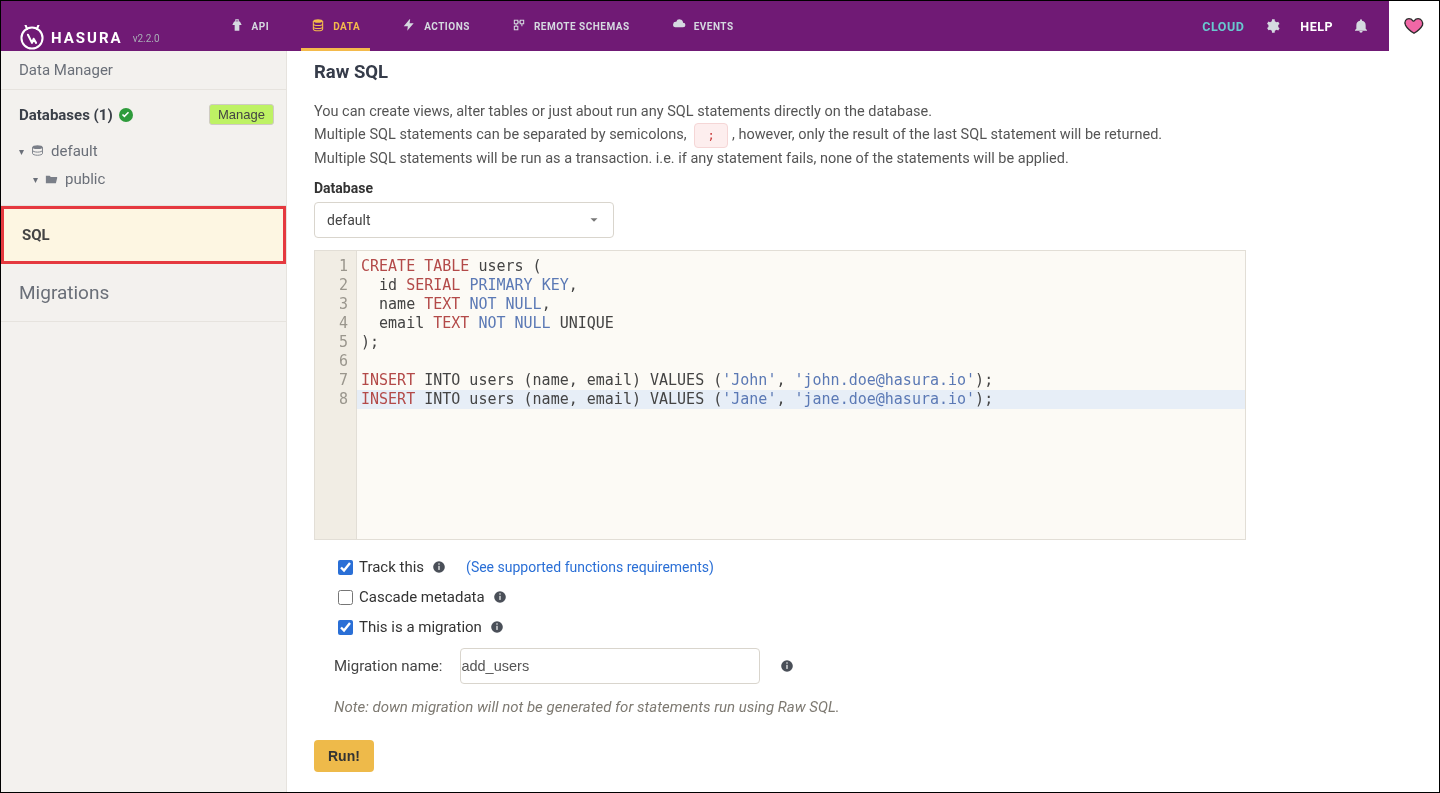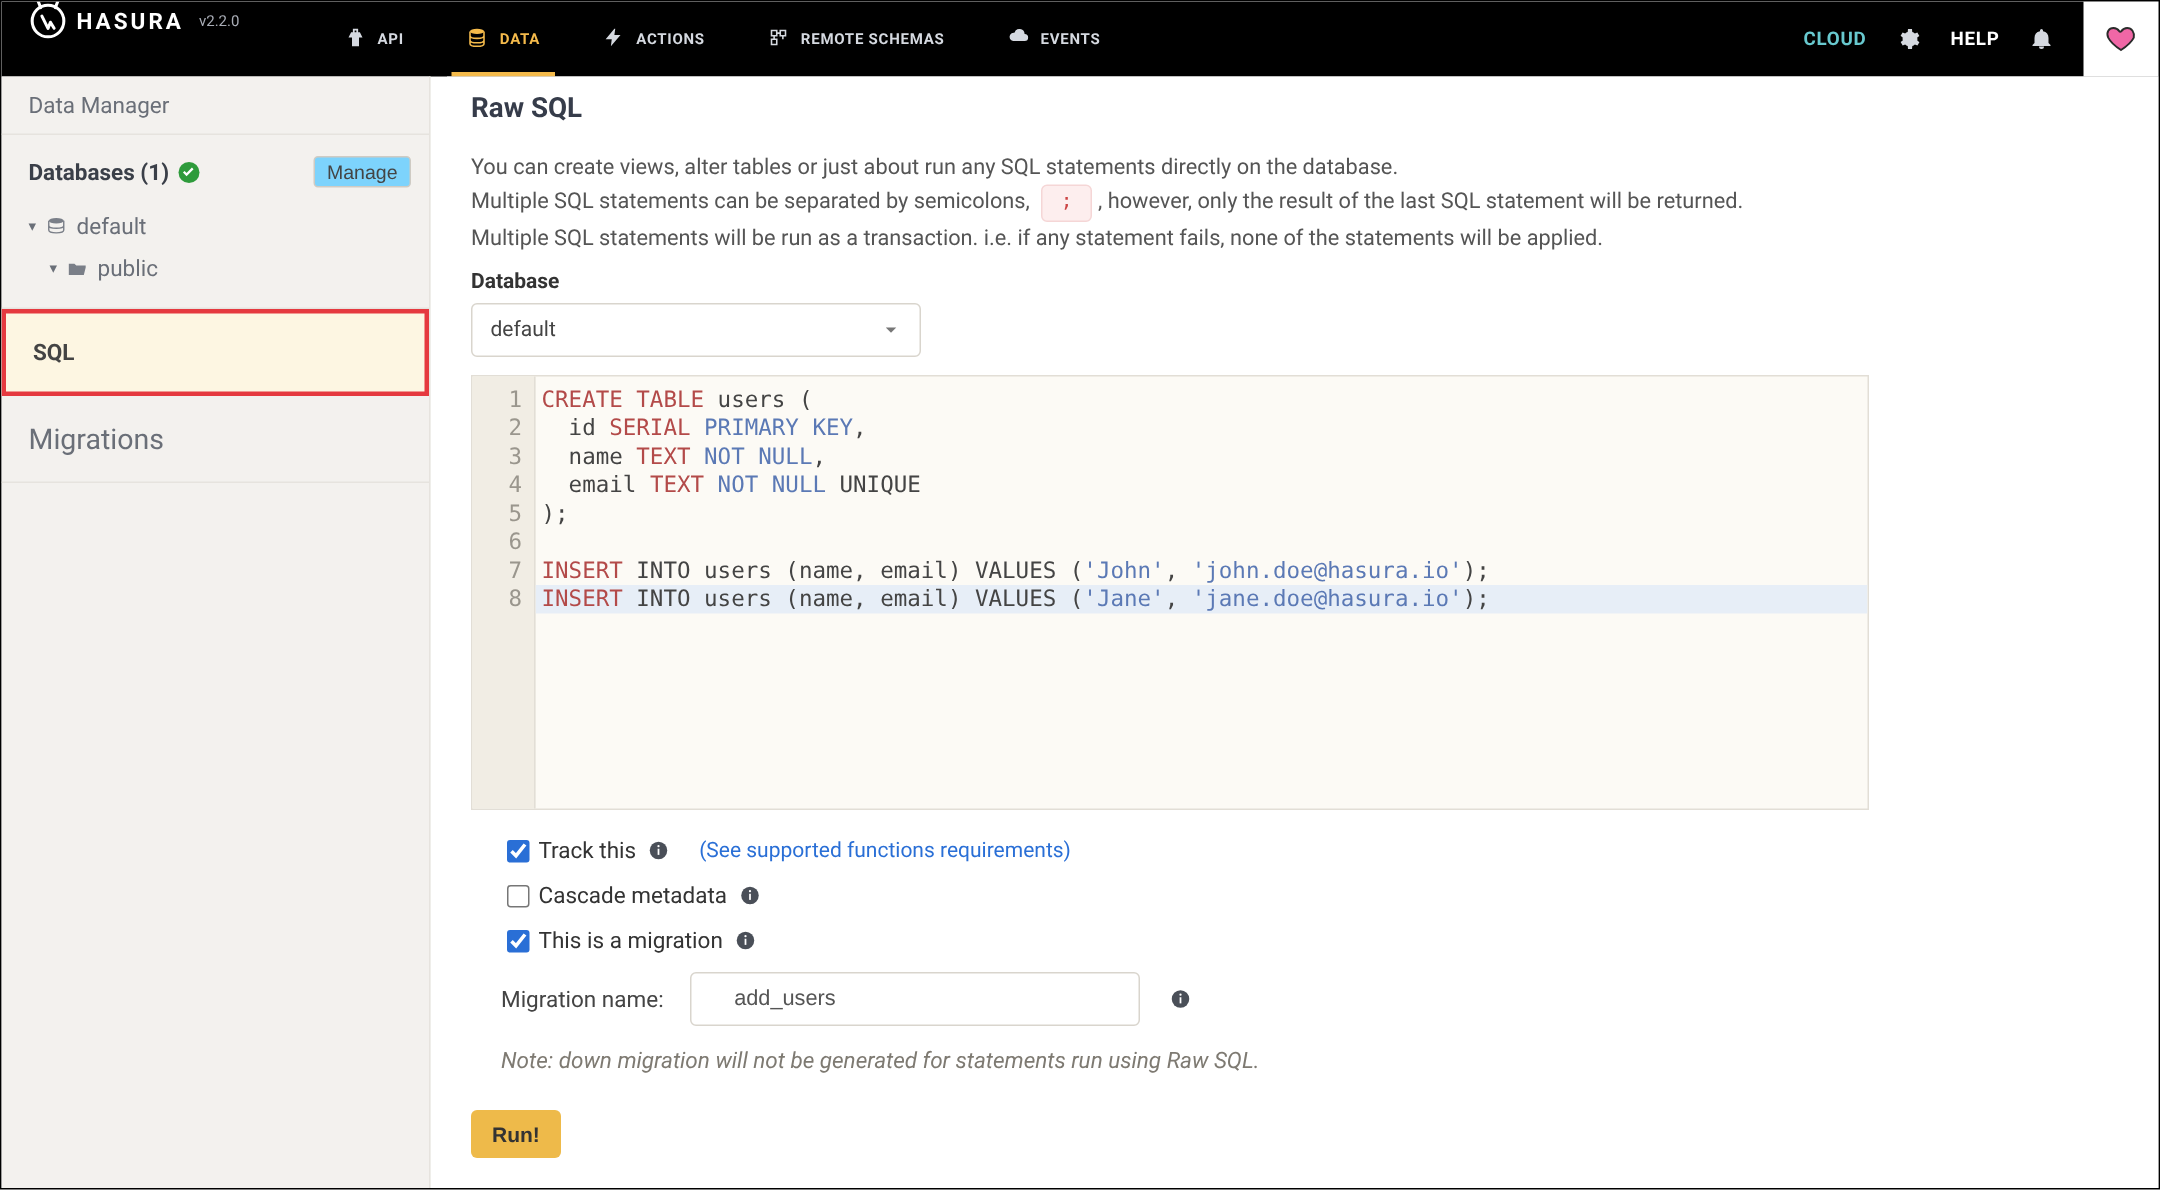--- a/index.html
+++ b/index.html
@@ -12,23 +12,23 @@
     width: 1440px;
     height: 793px;
     overflow: hidden;
     position: relative;
     border: 1px solid #000;
   }
 
   
   .topnav {
     height: 50px;
-    background: #000000;
-    display: flex;
-    align-items: flex-start;
+    background: #701a75;
+    display: flex;
+    align-items: flex-end;
     padding: 0 0 0 18px;
     color: #d5d9e0;
   }
   .brand {
     display: flex;
     align-items: center;
     gap: 6px;
     margin-right: 60px;
   }
   .brand-logo {
@@ -150,21 +150,21 @@
     width: 14px; height: 14px;
     border-radius: 50%;
     background: #2e9b3b;
     display: inline-flex;
     align-items: center;
     justify-content: center;
   }
   .check-badge svg { width: 9px; height: 9px; fill: #fff; }
   .manage-btn {
     border: 1px solid #cfcbc3;
-    background: #7dd3fc;
+    background: #bef264;
     padding: 2px 8px;
     font-size: 13px;
     border-radius: 3px;
     cursor: pointer;
     color: #444;
   }
   .tree {
     padding: 4px 18px 12px 18px;
     border-bottom: 1px solid #e6e3de;
     font-size: 15px;
@@ -310,21 +310,21 @@
     gap: 18px;
     margin-left: 20px;
     margin-top: 6px;
   }
   .mig-name-row label { color: #444; }
   .mig-name-row input[type=text] {
     width: 300px;
     height: 36px;
     border: 1px solid #d9d5cd;
     border-radius: 4px;
-    padding: 0 28px;
+    padding: 0 0;
     font-size: 14.5px;
     color: #555;
   }
   .mig-note {
     font-style: italic;
     color: #7e7a72;
     margin-left: 20px;
     margin-top: 14px;
     font-size: 15px;
   }

